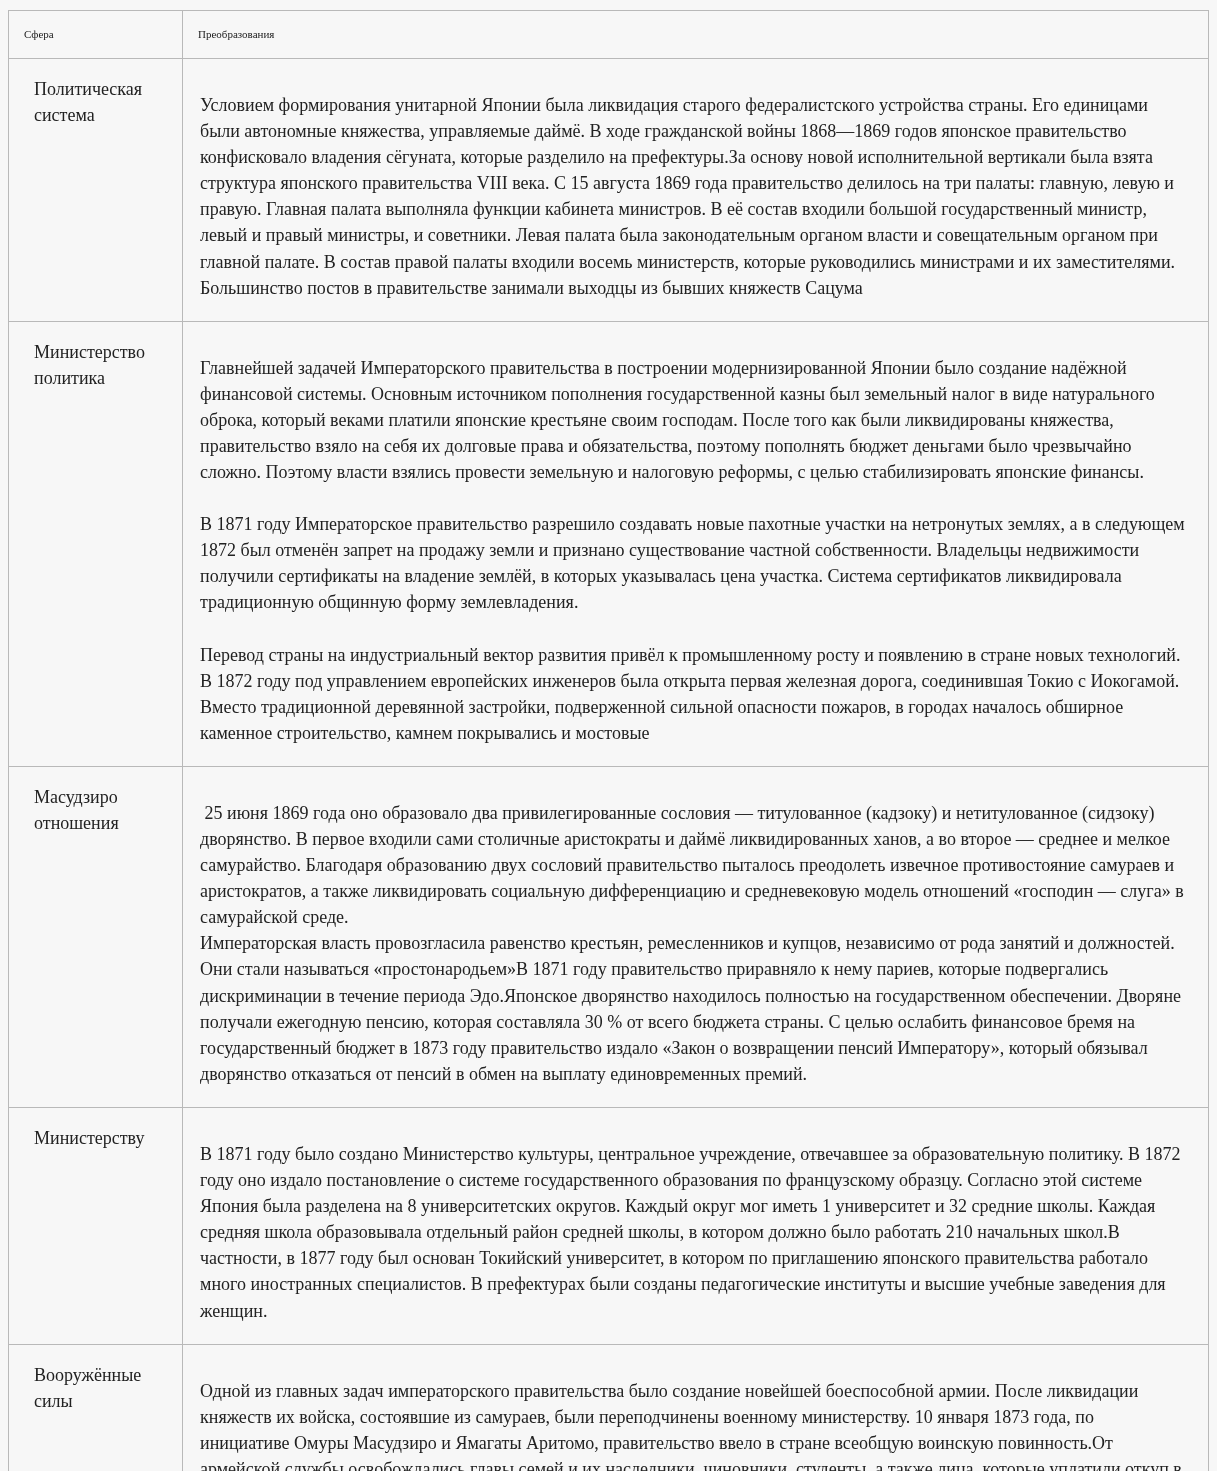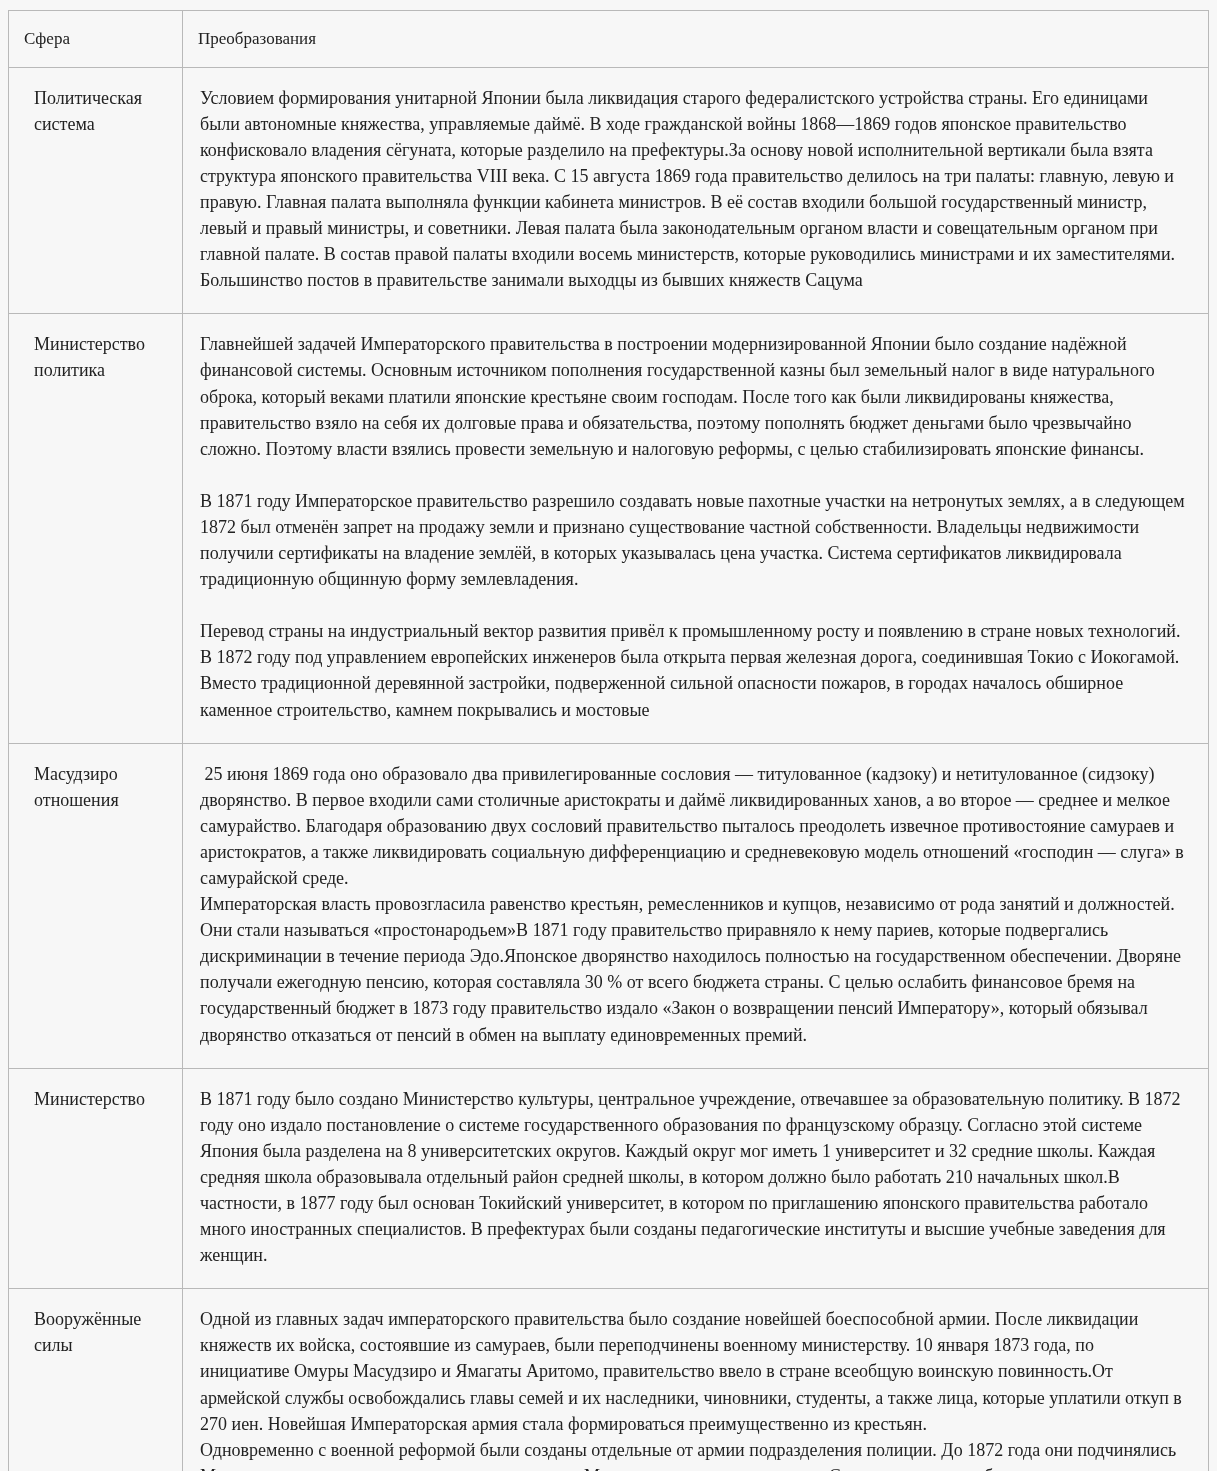--- a/index.html
+++ b/index.html
@@ -26,35 +26,35 @@
     table-layout: fixed;
   }
   table.reforms th,
   table.reforms td {
     border: 1px solid #b9b9b9;
     vertical-align: top;
     text-align: left;
   }
   table.reforms th {
     font-weight: normal;
-    font-size: 17px;
+    font-size: 11px;
     padding: 16px 16px 15px 15px;
   }
   th.col-sphere,
   td.sphere {
     width: 142px;
   }
   td.sphere {
     padding: 17px 14px 16px 25px;
   }
   td.content {
     padding: 17px 22px 20px 17px;
   }
   td.content p {
-    margin: 0 0 26px 0;
+    margin: 16px 0 26px 0;
     white-space: pre-line;
   }
   td.content p:last-child {
     margin-bottom: 0;
   }
 </style>
 </head>
 <body>
 
 <div class="page">
@@ -81,21 +81,21 @@
         </td>
       </tr>
       <tr>
         <td class="sphere">Масудзиро отношения</td>
         <td class="content">
           <p>&nbsp;25 июня 1869 года оно образовало два привилегированные сословия — титулованное (кадзоку) и нетитулованное (сидзоку) дворянство. В первое входили сами столичные аристократы и даймё ликвидированных ханов, а во второе — среднее и мелкое самурайство. Благодаря образованию двух сословий правительство пыталось преодолеть извечное противостояние самураев и аристократов, а также ликвидировать социальную дифференциацию и средневековую модель отношений «господин — слуга» в самурайской среде.
 Императорская власть провозгласила равенство крестьян, ремесленников и купцов, независимо от рода занятий и должностей. Они стали называться «простонародьем»В 1871 году правительство приравняло к нему париев, которые подвергались дискриминации в течение периода Эдо.Японское дворянство находилось полностью на государственном обеспечении. Дворяне получали ежегодную пенсию, которая составляла 30 % от всего бюджета страны. С целью ослабить финансовое бремя на государственный бюджет в 1873 году правительство издало «Закон о возвращении пенсий Императору», который обязывал дворянство отказаться от пенсий в обмен на выплату единовременных премий.</p>
         </td>
       </tr>
       <tr>
-        <td class="sphere">Министерство</td>
+        <td class="sphere">Министерству</td>
         <td class="content">
           <p>В 1871 году было создано Министерство культуры, центральное учреждение, отвечавшее за образовательную политику. В 1872 году оно издало постановление о системе государственного образования по французскому образцу. Согласно этой системе Япония была разделена на 8 университетских округов. Каждый округ мог иметь 1 университет и 32 средние школы. Каждая средняя школа образовывала отдельный район средней школы, в котором должно было работать 210 начальных школ.В частности, в 1877 году был основан Токийский университет, в котором по приглашению японского правительства работало много иностранных специалистов. В префектурах были созданы педагогические институты и высшие учебные заведения для женщин.</p>
         </td>
       </tr>
       <tr>
         <td class="sphere">Вооружённые силы</td>
         <td class="content">
           <p>Одной из главных задач императорского правительства было создание новейшей боеспособной армии. После ликвидации княжеств их войска, состоявшие из самураев, были переподчинены военному министерству. 10 января 1873 года, по инициативе Омуры Масудзиро и Ямагаты Аритомо, правительство ввело в стране всеобщую воинскую повинность.От армейской службы освобождались главы семей и их наследники, чиновники, студенты, а также лица, которые уплатили откуп в 270 иен. Новейшая Императорская армия стала формироваться преимущественно из крестьян.
 Одновременно с военной реформой были созданы отдельные от армии подразделения полиции. До 1872 года они подчинялись Министерству юстиции, а со следующего года — Министерству внутренних дел. Столичная полиция была организована в отдельное Управление токийской полиции.</p>
         </td>

